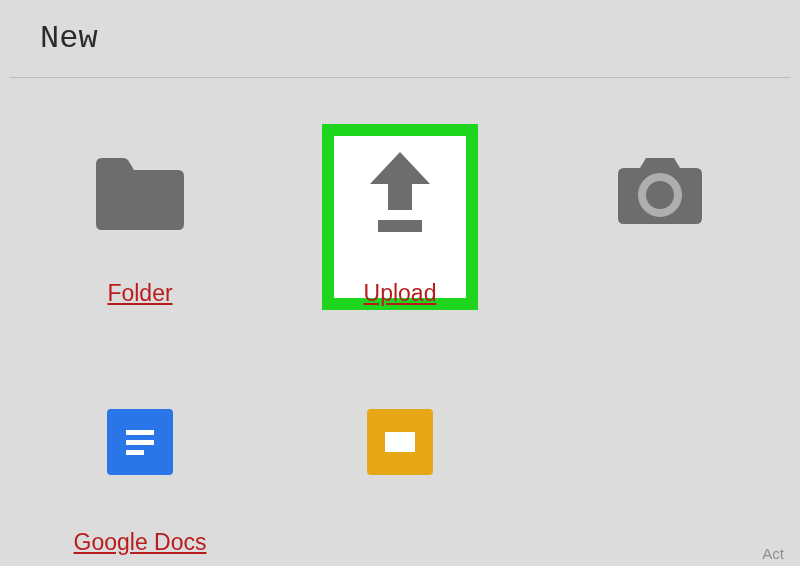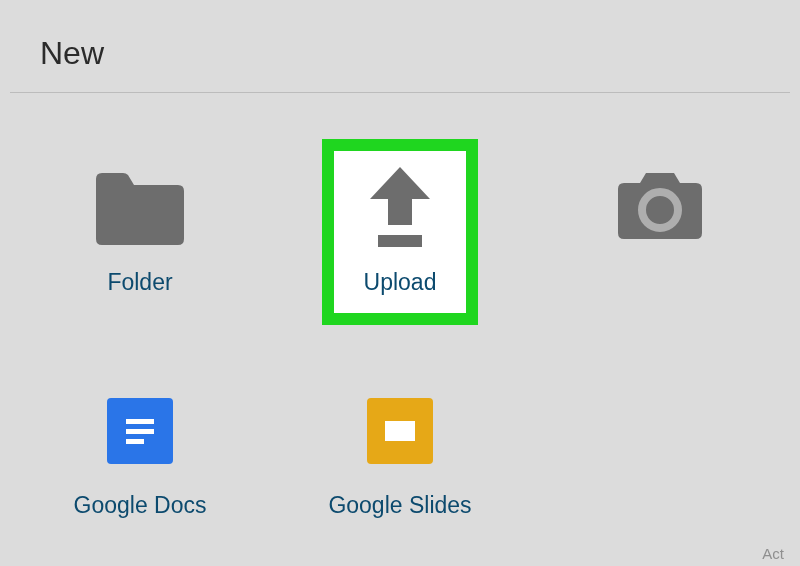--- a/index.html
+++ b/index.html
@@ -10,21 +10,22 @@
     body {
       width: 800px;
       height: 566px;
       background: #dcdcdc;
       font-family: Arial, Helvetica, sans-serif;
       color: #333;
       overflow: hidden;
       position: relative;
     }
     .header {
-      padding: 35px 40px 20px 40px;
+      padding: 20px 40px 20px 40px;
+      font-family: Liberation Mono, monospace;
     }
     .header-title {
       font-size: 32px;
       font-weight: 400;
       color: #2b2b2b;
     }
     .divider {
       height: 1px;
       background: #bcbcbc;
       margin: 0 10px;
@@ -42,24 +43,25 @@
       justify-content: flex-start;
       cursor: pointer;
     }
     .icon-wrap {
       height: 110px;
       display: flex;
       align-items: center;
       justify-content: center;
     }
     .option-label {
-      margin-top: 6px;
+      margin-top: 32px;
       font-size: 23px;
-      color: #0c4a6e;
+      color: #b91c1c;
       font-weight: 400;
+      text-decoration: underline;
     }
     .highlighted {
       position: relative;
     }
     .highlighted .highlight-box {
       position: absolute;
       border: 12px solid #1fd61f;
       background: #ffffff;
       width: 156px;
       height: 186px;
@@ -146,18 +148,17 @@
 
 
   <div class="option">
     <div class="icon-wrap">
       <div class="app-square slides-bg">
         <svg width="44" height="44" viewBox="0 0 44 44">
           <rect x="7" y="12" width="30" height="20" fill="#ffffff"></rect>
         </svg>
       </div>
     </div>
-    <div class="option-label">Google Slides</div>
   </div>
 
 </div>
 
 <div class="watermark">Act</div>
 
 </body></html>

